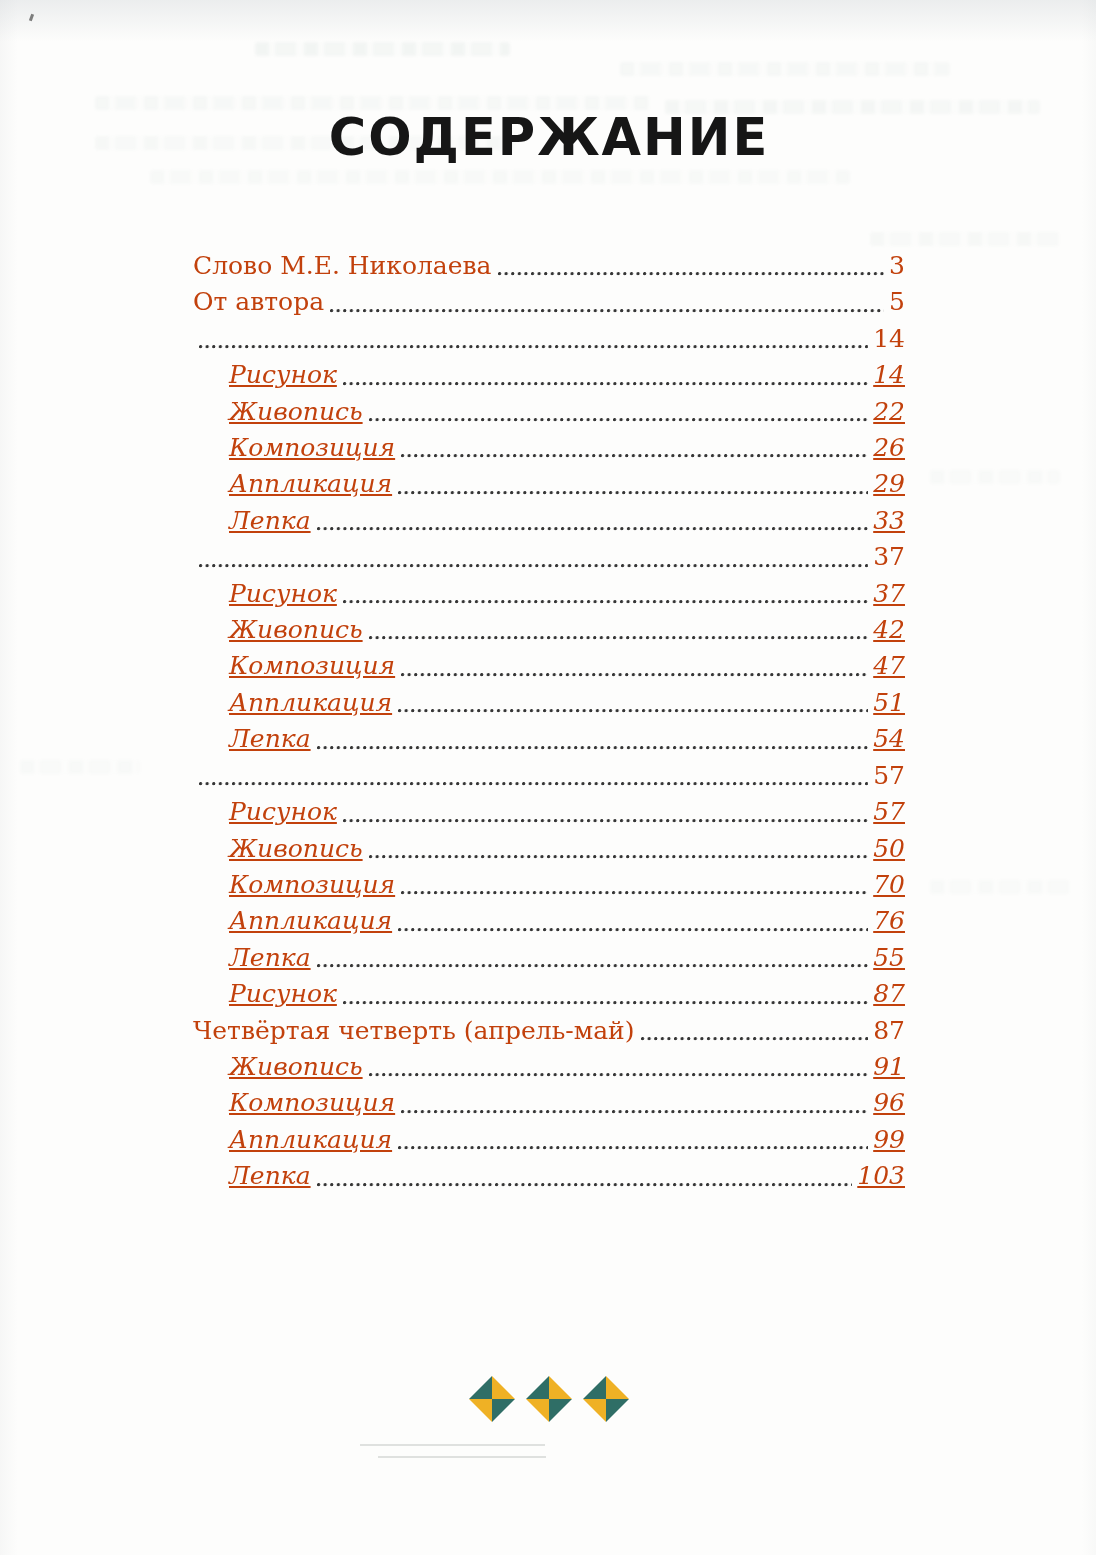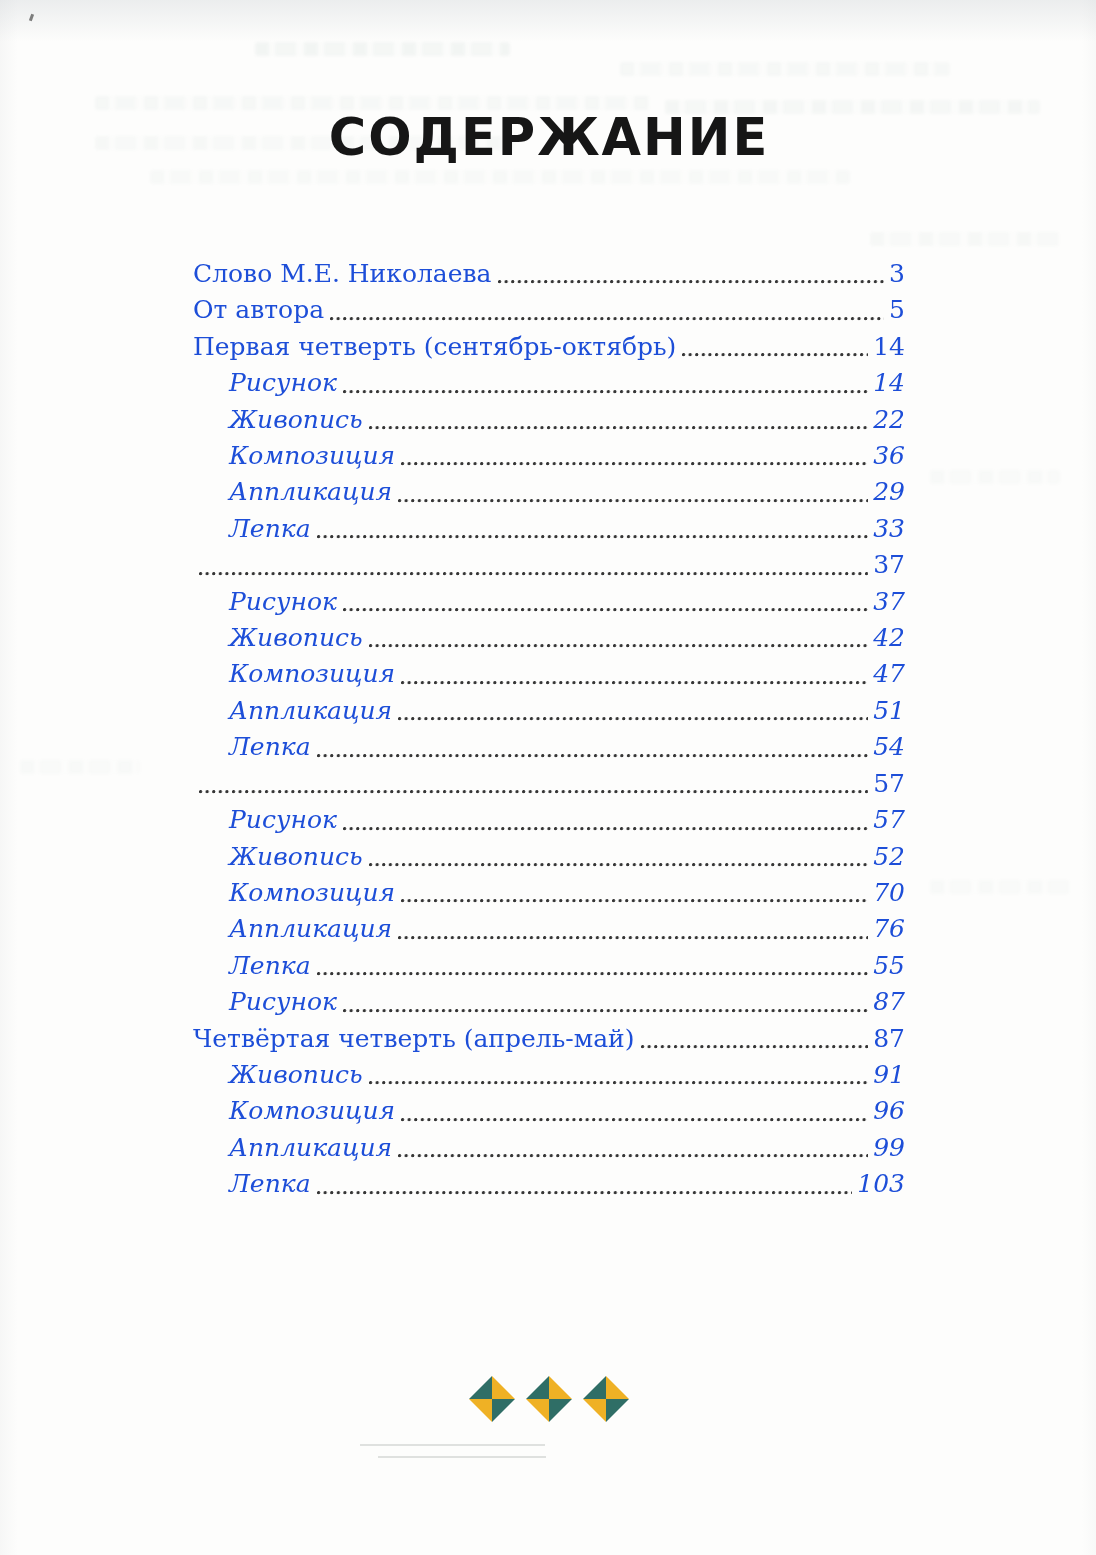--- a/index.html
+++ b/index.html
@@ -37,35 +37,36 @@
     font-family: "DejaVu Sans", "Liberation Sans", sans-serif;
     font-weight: 700;
     font-size: 51px;
     letter-spacing: 2px;
     color: #161616;
     white-space: nowrap;
   }
 
   .toc {
     position: absolute;
-    top: 256px;
+    top: 248px;
     left: 193px;
     width: 712px;
     font-family: "DejaVu Serif", "Liberation Serif", serif;
     font-size: 25px;
     line-height: 36.4px;
-    color: #1d4ed8;
+    color: #c2410c;
   }
   .toc-row {
     display: flex;
     align-items: flex-end;
   }
   .toc-row.sub {
     font-style: italic;
     padding-left: 36px;
+    text-decoration: underline;
   }
   .toc-label {
     flex: 0 1 auto;
     max-width: 675px;
   }
   .leader {
     flex: 1 1 auto;
     min-width: 14px;
     height: 4px;
     align-self: flex-end;
@@ -173,38 +174,37 @@
     <span class="toc-label">Слово М.Е. Николаева</span>
     <span class="leader"></span>
     <span class="toc-page">3</span>
   </div>
       <div class="toc-row top">
     <span class="toc-label">От автора</span>
     <span class="leader"></span>
     <span class="toc-page">5</span>
   </div>
       <div class="toc-row top">
-    <span class="toc-label">Первая четверть (сентябрь-октябрь)</span>
     <span class="leader"></span>
     <span class="toc-page">14</span>
   </div>
       <div class="toc-row sub">
     <span class="toc-label">Рисунок</span>
     <span class="leader"></span>
     <span class="toc-page">14</span>
   </div>
       <div class="toc-row sub">
     <span class="toc-label">Живопись</span>
     <span class="leader"></span>
     <span class="toc-page">22</span>
   </div>
       <div class="toc-row sub">
     <span class="toc-label">Композиция</span>
     <span class="leader"></span>
-    <span class="toc-page">36</span>
+    <span class="toc-page">26</span>
   </div>
       <div class="toc-row sub">
     <span class="toc-label">Аппликация</span>
     <span class="leader"></span>
     <span class="toc-page">29</span>
   </div>
       <div class="toc-row sub">
     <span class="toc-label">Лепка</span>
     <span class="leader"></span>
     <span class="toc-page">33</span>
@@ -243,21 +243,21 @@
     <span class="toc-page">57</span>
   </div>
       <div class="toc-row sub">
     <span class="toc-label">Рисунок</span>
     <span class="leader"></span>
     <span class="toc-page">57</span>
   </div>
       <div class="toc-row sub">
     <span class="toc-label">Живопись</span>
     <span class="leader"></span>
-    <span class="toc-page">52</span>
+    <span class="toc-page">50</span>
   </div>
       <div class="toc-row sub">
     <span class="toc-label">Композиция</span>
     <span class="leader"></span>
     <span class="toc-page">70</span>
   </div>
       <div class="toc-row sub">
     <span class="toc-label">Аппликация</span>
     <span class="leader"></span>
     <span class="toc-page">76</span>

